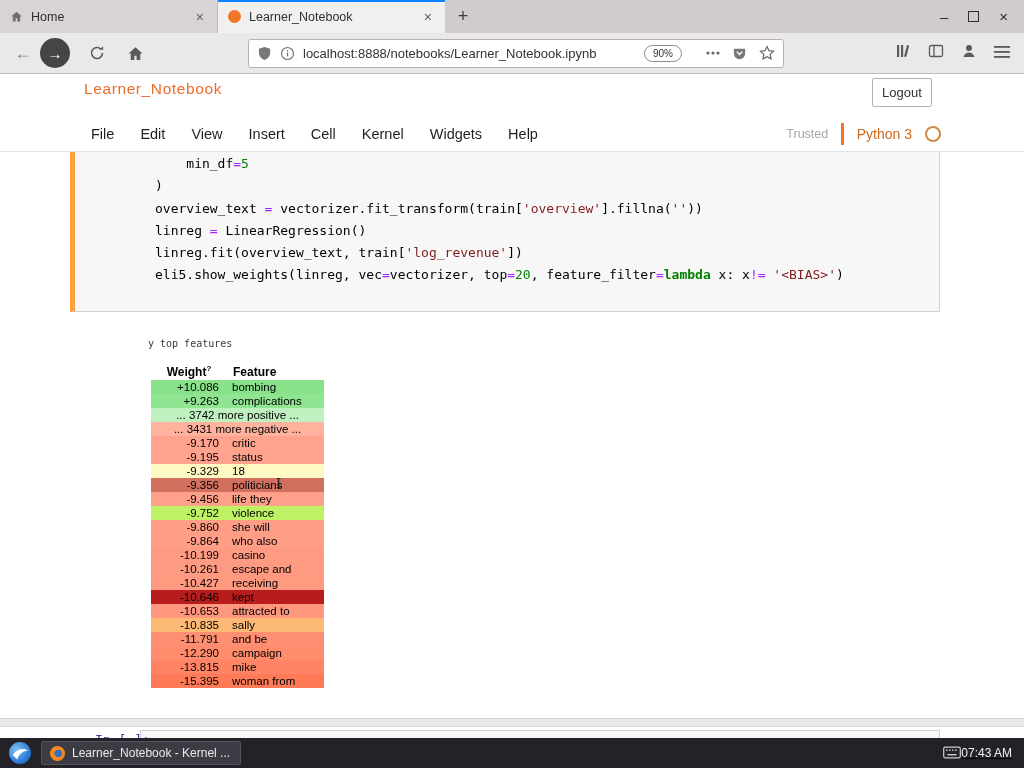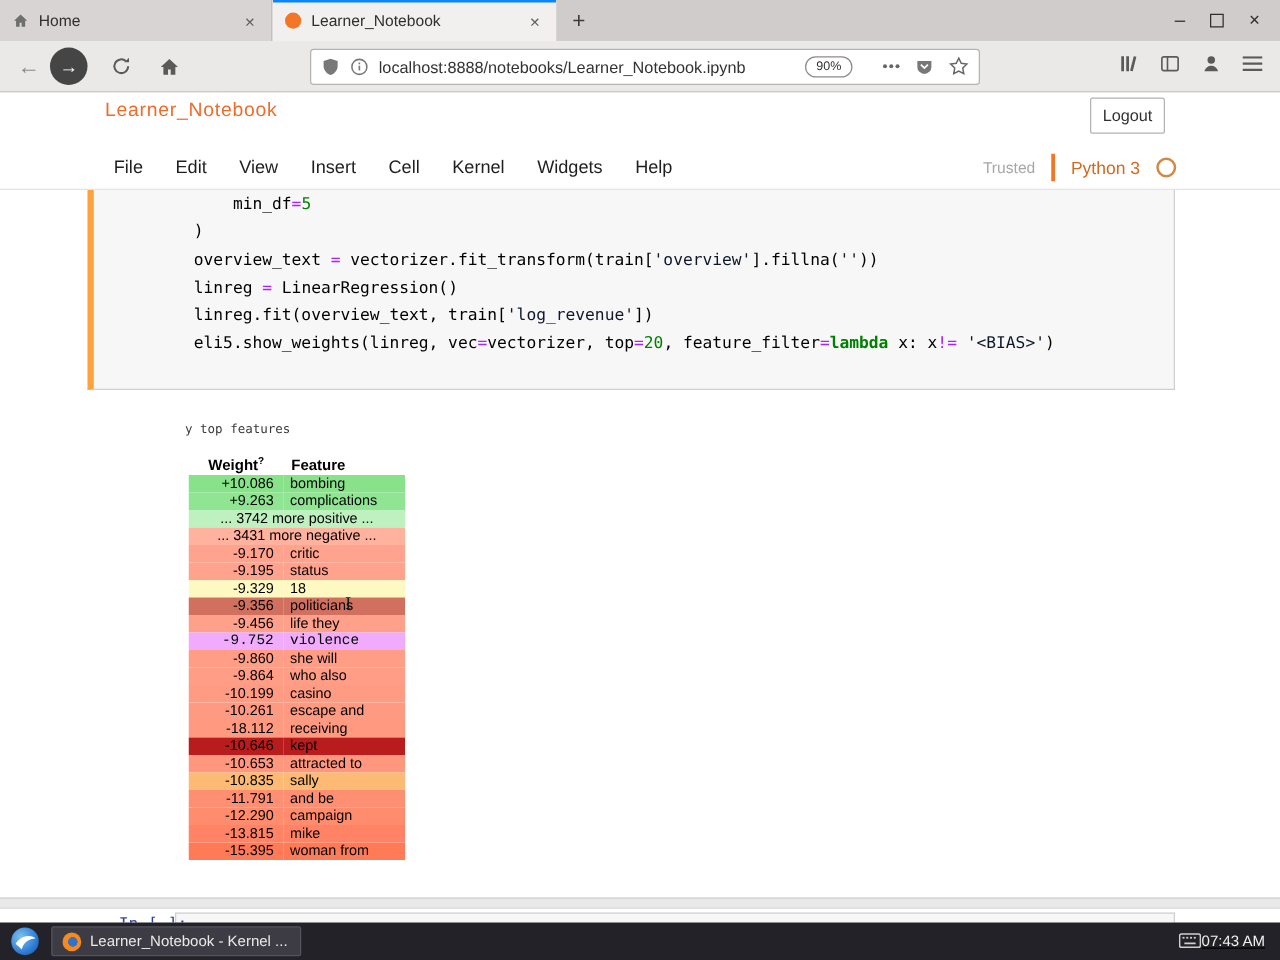--- a/index.html
+++ b/index.html
@@ -47,21 +47,21 @@
   .kernel-sep{width:2.5px;height:22px;background:#f37626;}
   .kernel-name{font-size:14px;color:#cf6a1f;}
   .kernel-ind{width:12px;height:12px;border:2px solid #cf8a4a;border-radius:50%;box-sizing:content-box;}
   .header-sep{position:absolute;left:0;right:0;top:77px;border-bottom:1px solid #e4e4e4;}
 
   
   .code-cell{position:absolute;left:70px;top:78px;width:870px;height:160px;background:#f7f7f7;
              border:1px solid #cfcfcf;border-top:none;border-left:5px solid #ffa13d;box-sizing:border-box;
              padding:1px 4px 0 80px;}
   .code-line{font-family:"DejaVu Sans Mono","Liberation Mono",monospace;font-size:13px;line-height:22.3px;white-space:pre;color:#000;}
-  .tok-pl{color:#000;} .tok-op{color:#AA22FF;} .tok-num{color:#008000;} .tok-str{color:#0f172a;} .tok-kw{color:#008000;font-weight:bold;}
+  .tok-pl{color:#000;} .tok-op{color:#AA22FF;} .tok-num{color:#008000;} .tok-str{color:#7f1d1d;} .tok-kw{color:#008000;font-weight:bold;}
 
   
   .out-caption{position:absolute;left:148px;top:264px;font-family:"DejaVu Sans Mono","Liberation Mono",monospace;font-size:10px;color:#3a3a3a;}
   .weights-table{position:absolute;left:151px;top:289px;border-collapse:collapse;font-size:11.5px;color:#000;}
   .weights-table th{font-size:12px;font-weight:bold;height:15px;padding:1px 4px;text-align:center;}
   .weights-table th.feature-h{text-align:left;padding-left:6px;}
   .weights-table th sup{font-size:8px;}
   .weights-table td{height:14px;line-height:14px;padding:0;}
   .weights-table td.w{width:64px;text-align:right;padding-right:8px;padding-left:4px;}
   .weights-table td.f{width:86px;text-align:left;padding-left:5px;padding-right:6px;white-space:nowrap;}
@@ -262,42 +262,42 @@
             <td class="f">18</td>
           </tr>
           <tr style="background: rgb(210, 112, 95);">
             <td class="w">-9.356</td>
             <td class="f">politicians</td>
           </tr>
           <tr style="background: rgb(255, 160, 139);">
             <td class="w">-9.456</td>
             <td class="f">life they</td>
           </tr>
-          <tr style="background: #f0abfc; font-family: Liberation Mono, monospace;">
+          <tr style="background: #bef264;">
             <td class="w">-9.752</td>
             <td class="f">violence</td>
           </tr>
           <tr style="background: rgb(255, 157, 135);">
             <td class="w">-9.860</td>
             <td class="f">she will</td>
           </tr>
           <tr style="background: rgb(255, 157, 135);">
             <td class="w">-9.864</td>
             <td class="f">who also</td>
           </tr>
           <tr style="background: rgb(255, 154, 131);">
             <td class="w">-10.199</td>
             <td class="f">casino</td>
           </tr>
           <tr style="background: rgb(255, 154, 130);">
             <td class="w">-10.261</td>
             <td class="f">escape and</td>
           </tr>
           <tr style="background: rgb(255, 153, 128);">
-            <td class="w">-18.112</td>
+            <td class="w">-10.427</td>
             <td class="f">receiving</td>
           </tr>
           <tr style="background: #b91c1c;">
             <td class="w">-10.646</td>
             <td class="f">kept</td>
           </tr>
           <tr style="background: rgb(255, 151, 126);">
             <td class="w">-10.653</td>
             <td class="f">attracted to</td>
           </tr>

